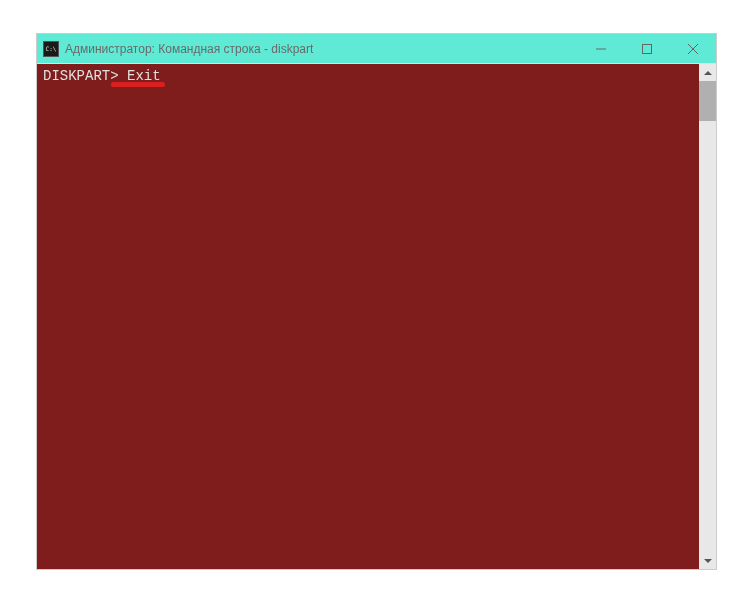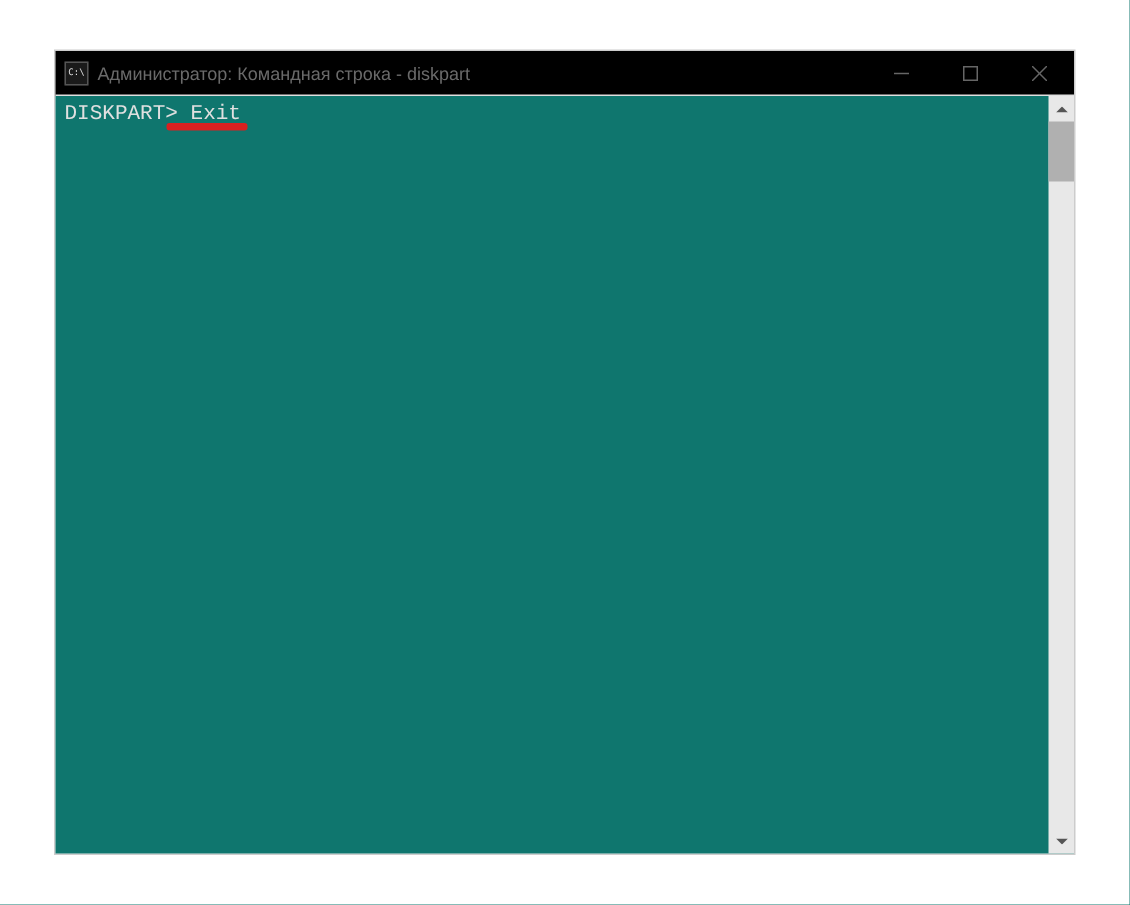--- a/index.html
+++ b/index.html
@@ -20,21 +20,21 @@
       top: 33px;
       width: 681px;
       height: 537px;
       background: #ffffff;
       border: 1px solid #cccccc;
       display: flex;
       flex-direction: column;
     }
     .titlebar {
       height: 30px;
-      background: #000000;
+      background: #5eead4;
       display: flex;
       align-items: center;
       padding-left: 6px;
       border-bottom: 1px solid #e0e0e0;
     }
     .app-icon {
       width: 16px;
       height: 16px;
       background: #1a1a1a;
       border: 1px solid #555;
@@ -68,21 +68,21 @@
       color: #666666;
       cursor: pointer;
     }
     .win-btn svg {
       width: 10px;
       height: 10px;
     }
     .terminal-area {
       flex: 1;
       display: flex;
-      background: #0f766e;
+      background: #7f1d1d;
     }
     .terminal-content {
       flex: 1;
       padding: 4px 6px;
       font-family: Consolas, 'Courier New', monospace;
       font-size: 14px;
       color: #e0e0e0;
       position: relative;
     }
     .prompt-line {

